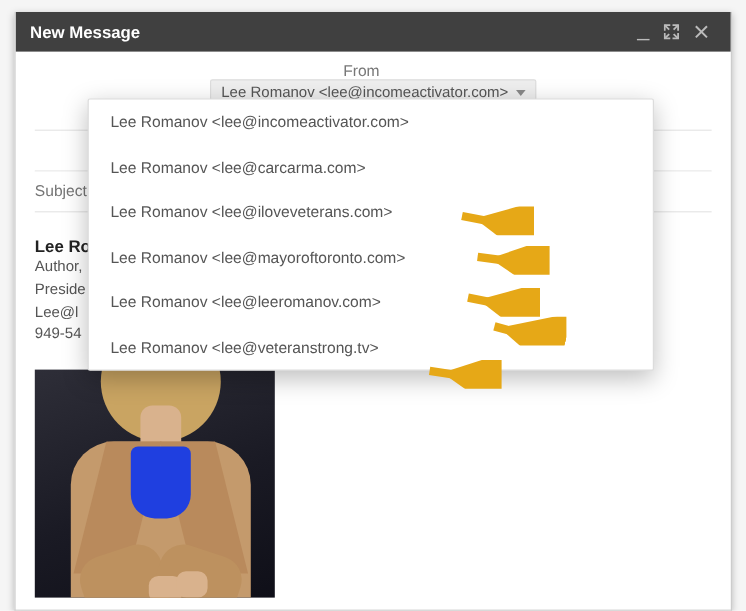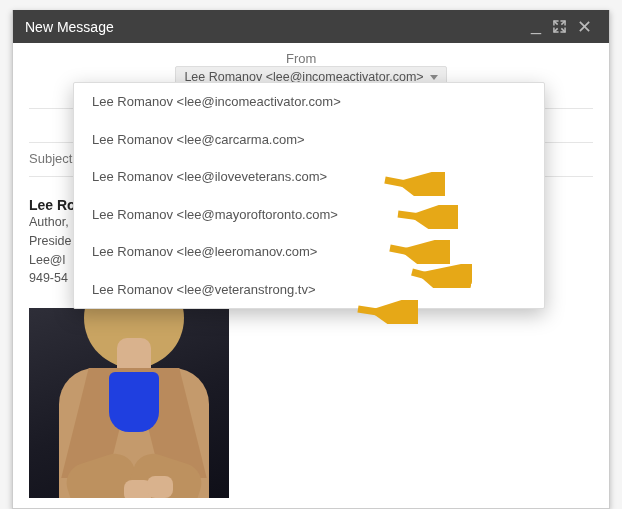--- a/index.html
+++ b/index.html
@@ -17,21 +17,21 @@
   }
 
   .titlebar {
     background: #404040;
     color: #fff;
     height: 40px;
     display: flex;
     align-items: center;
     padding: 0 12px;
   }
-  .titlebar .title { font-size: 14px; font-weight: normal; flex: 1; }
+  .titlebar .title { font-size: 14px; font-weight: bold; flex: 1; }
   .win-btn { color: #bbb; padding: 4px 6px; cursor: pointer; }
   .win-btn.minimize { font-size: 18px; line-height: 6px; position: relative; top: -3px; }
   .win-btn.expand svg, .win-btn.close svg { width: 13px; height: 13px; display: block; }
 
   .headers { padding: 8px 16px 0 16px; }
   .row { display: flex; align-items: center; border-bottom: 1px solid #e5e5e5; min-height: 34px; font-size: 13px; color: #777; flex-direction: column; }
   .row .label { width: 50px; color: #777; }
   .row .value { flex: 1; color: #555; }
   .row.subject input {
     border: none; outline: none; width: 100%; font-size: 13px; color: #777; padding: 8px 0;

